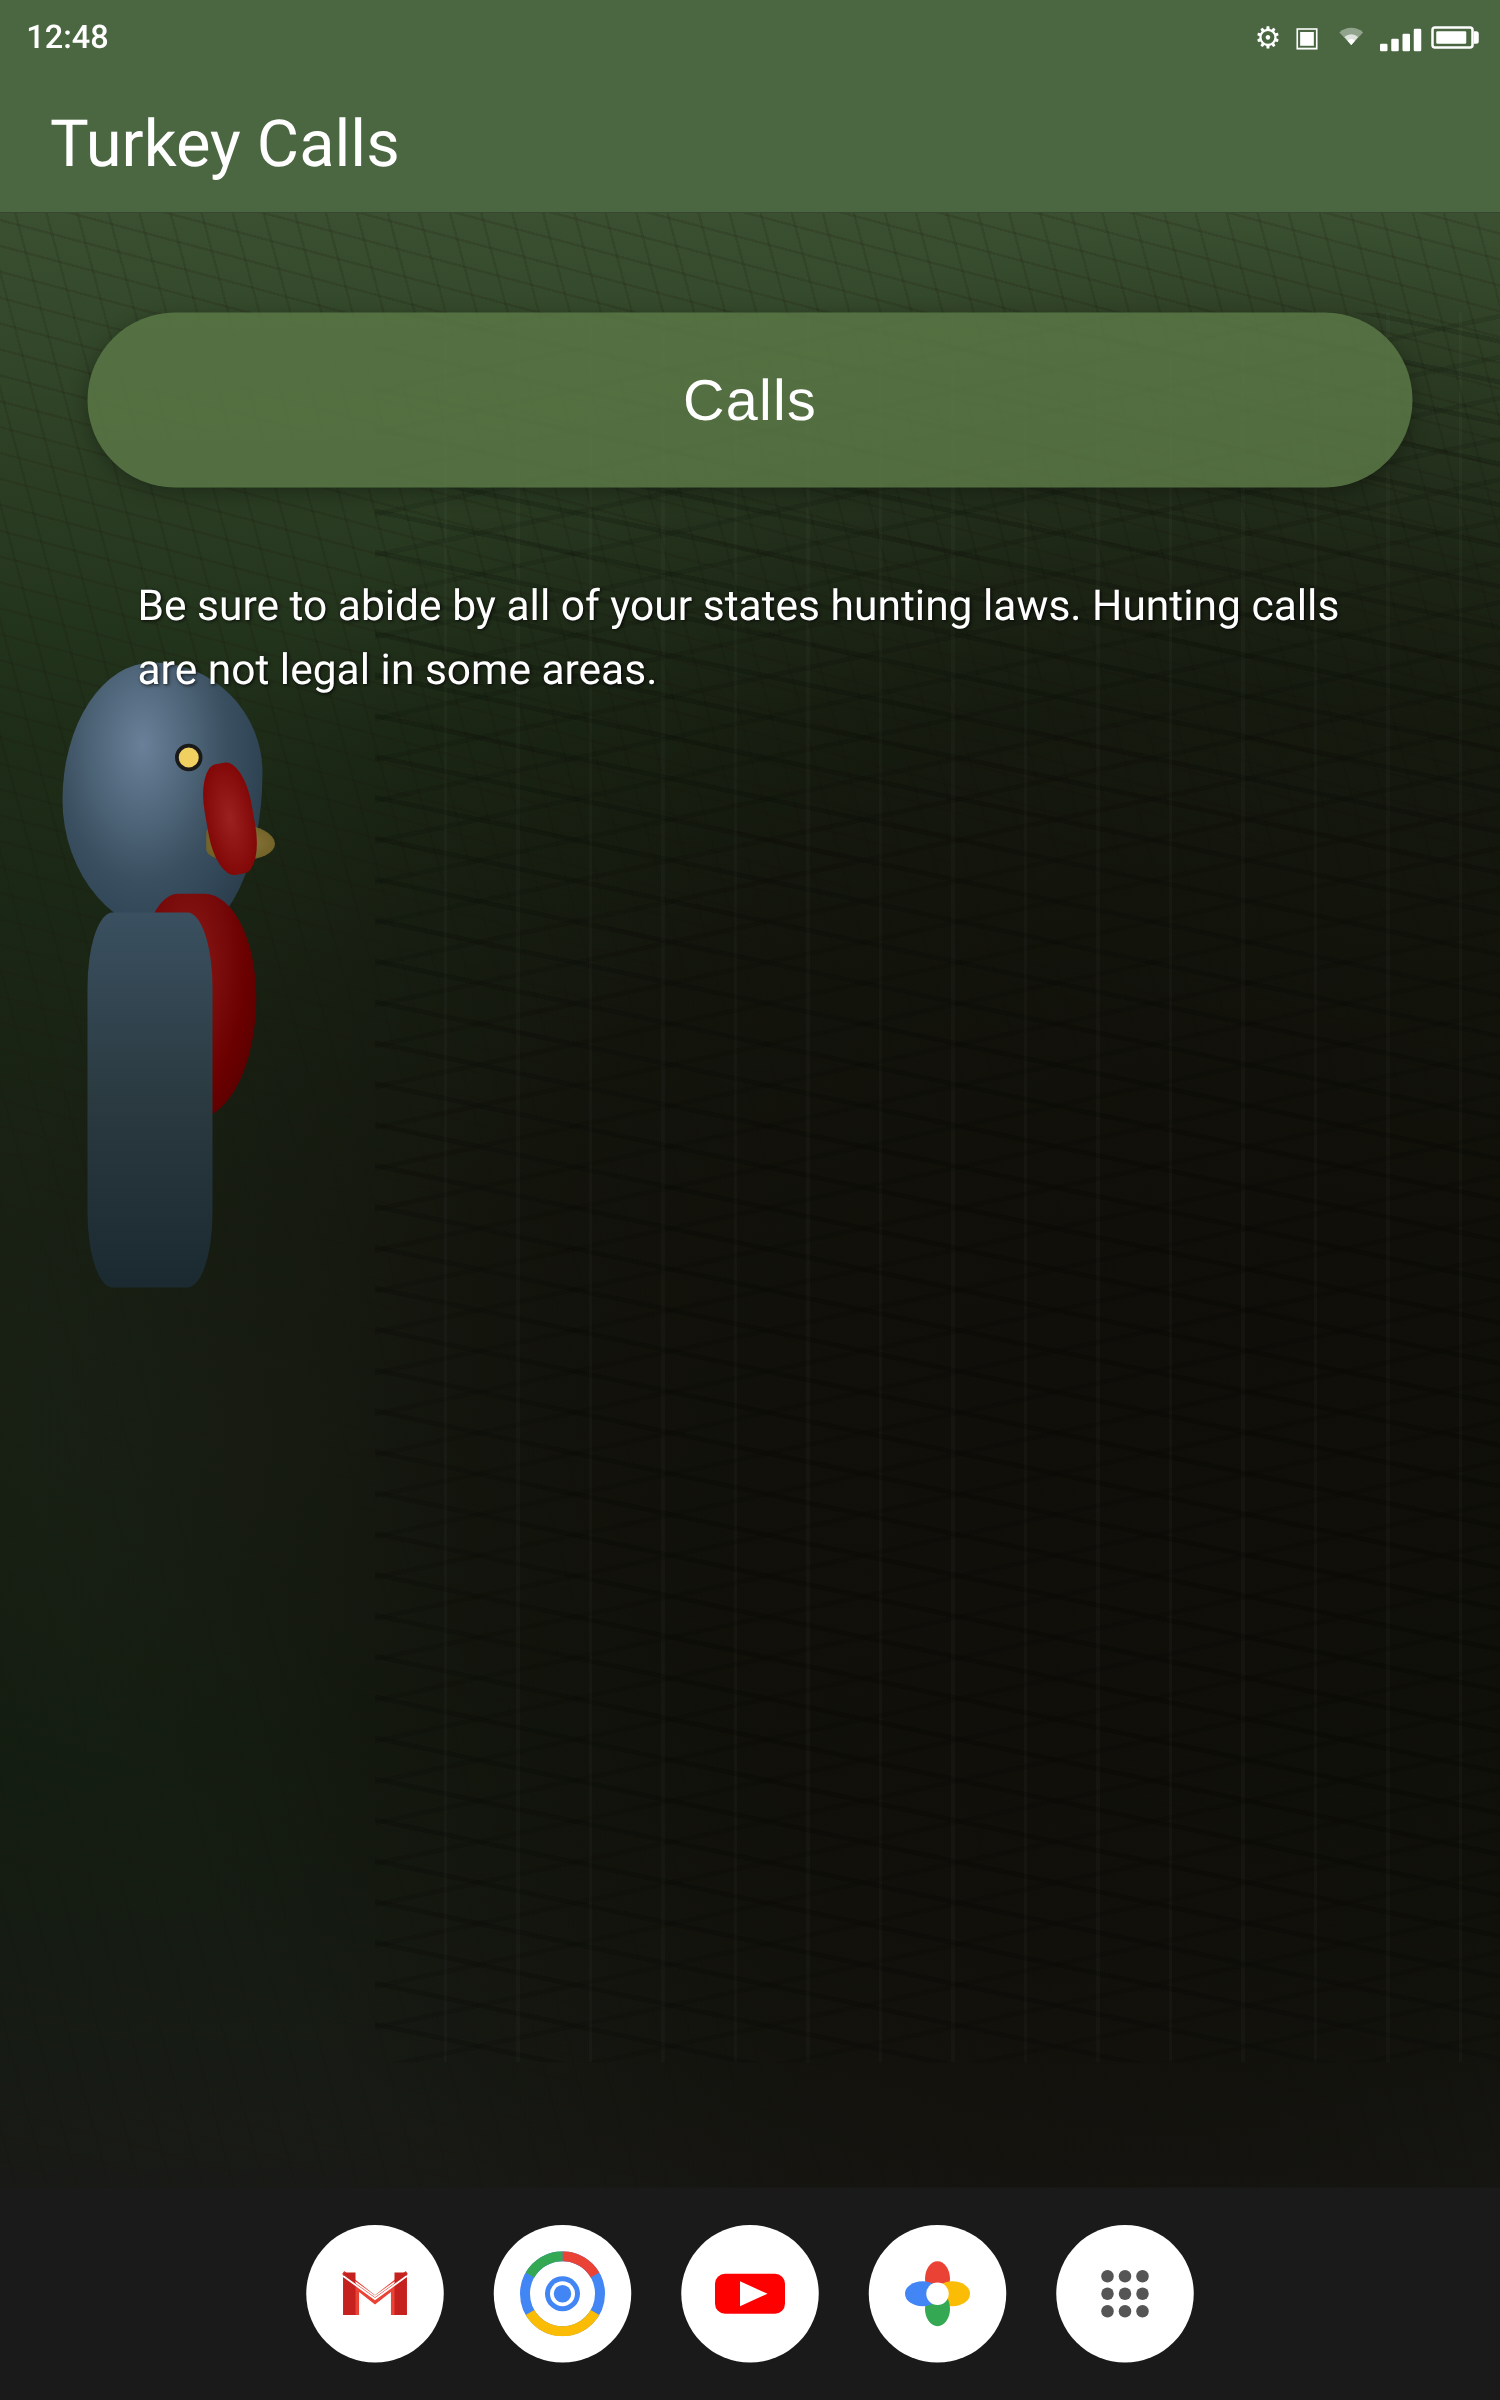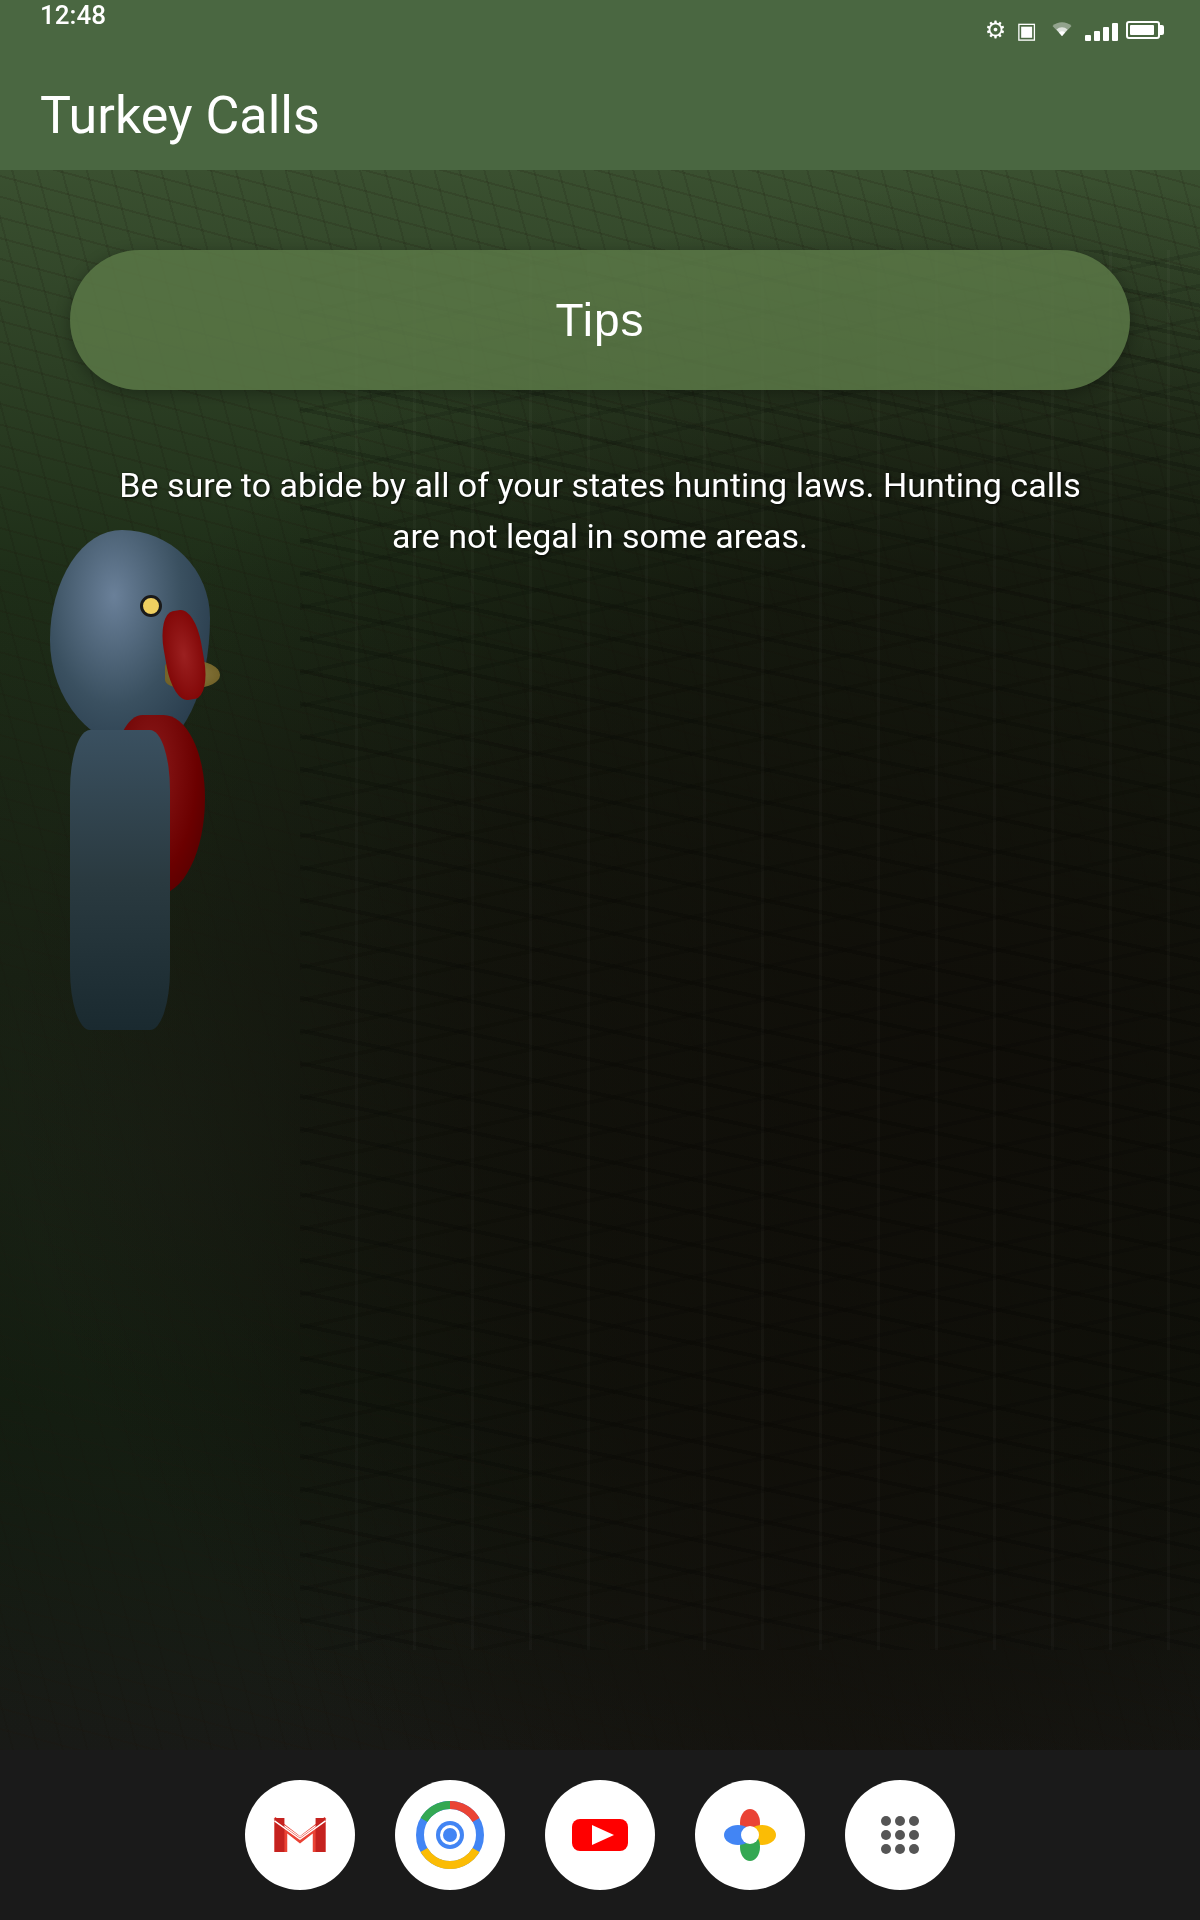--- a/index.html
+++ b/index.html
@@ -12,22 +12,23 @@
       background: #1a1a1a;
       position: relative;
     }
 
     
     .status-bar {
       width: 100%;
       height: 60px;
       background: #4a6741;
       display: flex;
+      align-items: center;
       justify-content: space-between;
-      padding: 0 40px;
+      padding: 0 21px;
       position: relative;
       z-index: 10;
     }
 
     .status-bar-left {
       color: white;
       font-size: 26px;
       font-weight: 500;
     }
 
@@ -107,21 +108,21 @@
       display: flex;
       align-items: center;
       justify-content: center;
       letter-spacing: 1px;
       box-shadow: 0 4px 15px rgba(0,0,0,0.3);
     }
 
     .disclaimer-text {
       color: white;
       font-size: 34px;
-      text-align: center;
+      text-align: left;
       line-height: 1.5;
       padding: 0 40px;
       text-shadow: 1px 1px 3px rgba(0,0,0,0.8);
       margin-top: 10px;
     }
 
     
     .privacy-policy {
       position: absolute;
       bottom: 130px;
@@ -302,21 +303,21 @@
         repeating-linear-gradient(12deg,transparent 0,transparent 28px,rgba(0,0,0,0.18) 28px,rgba(0,0,0,0.18) 32px),
         repeating-linear-gradient(168deg,transparent 0,transparent 28px,rgba(0,0,0,0.12) 28px,rgba(0,0,0,0.12) 32px),
         repeating-linear-gradient(90deg,transparent 0,transparent 55px,rgba(255,255,255,0.03) 55px,rgba(255,255,255,0.03) 58px);
       opacity:0.8;
     "></div>
   </div>
 
   <div class="content-area">
 
 
-    <button class="nav-button">Tips</button>
+    <button class="nav-button">Calls</button>
 
 
     <p class="disclaimer-text">Be sure to abide by all of your states hunting laws. Hunting calls are not legal in some areas.</p>
   </div>
 
 </div>
 
 <div class="bottom-dock">
 
   <div class="dock-item">

